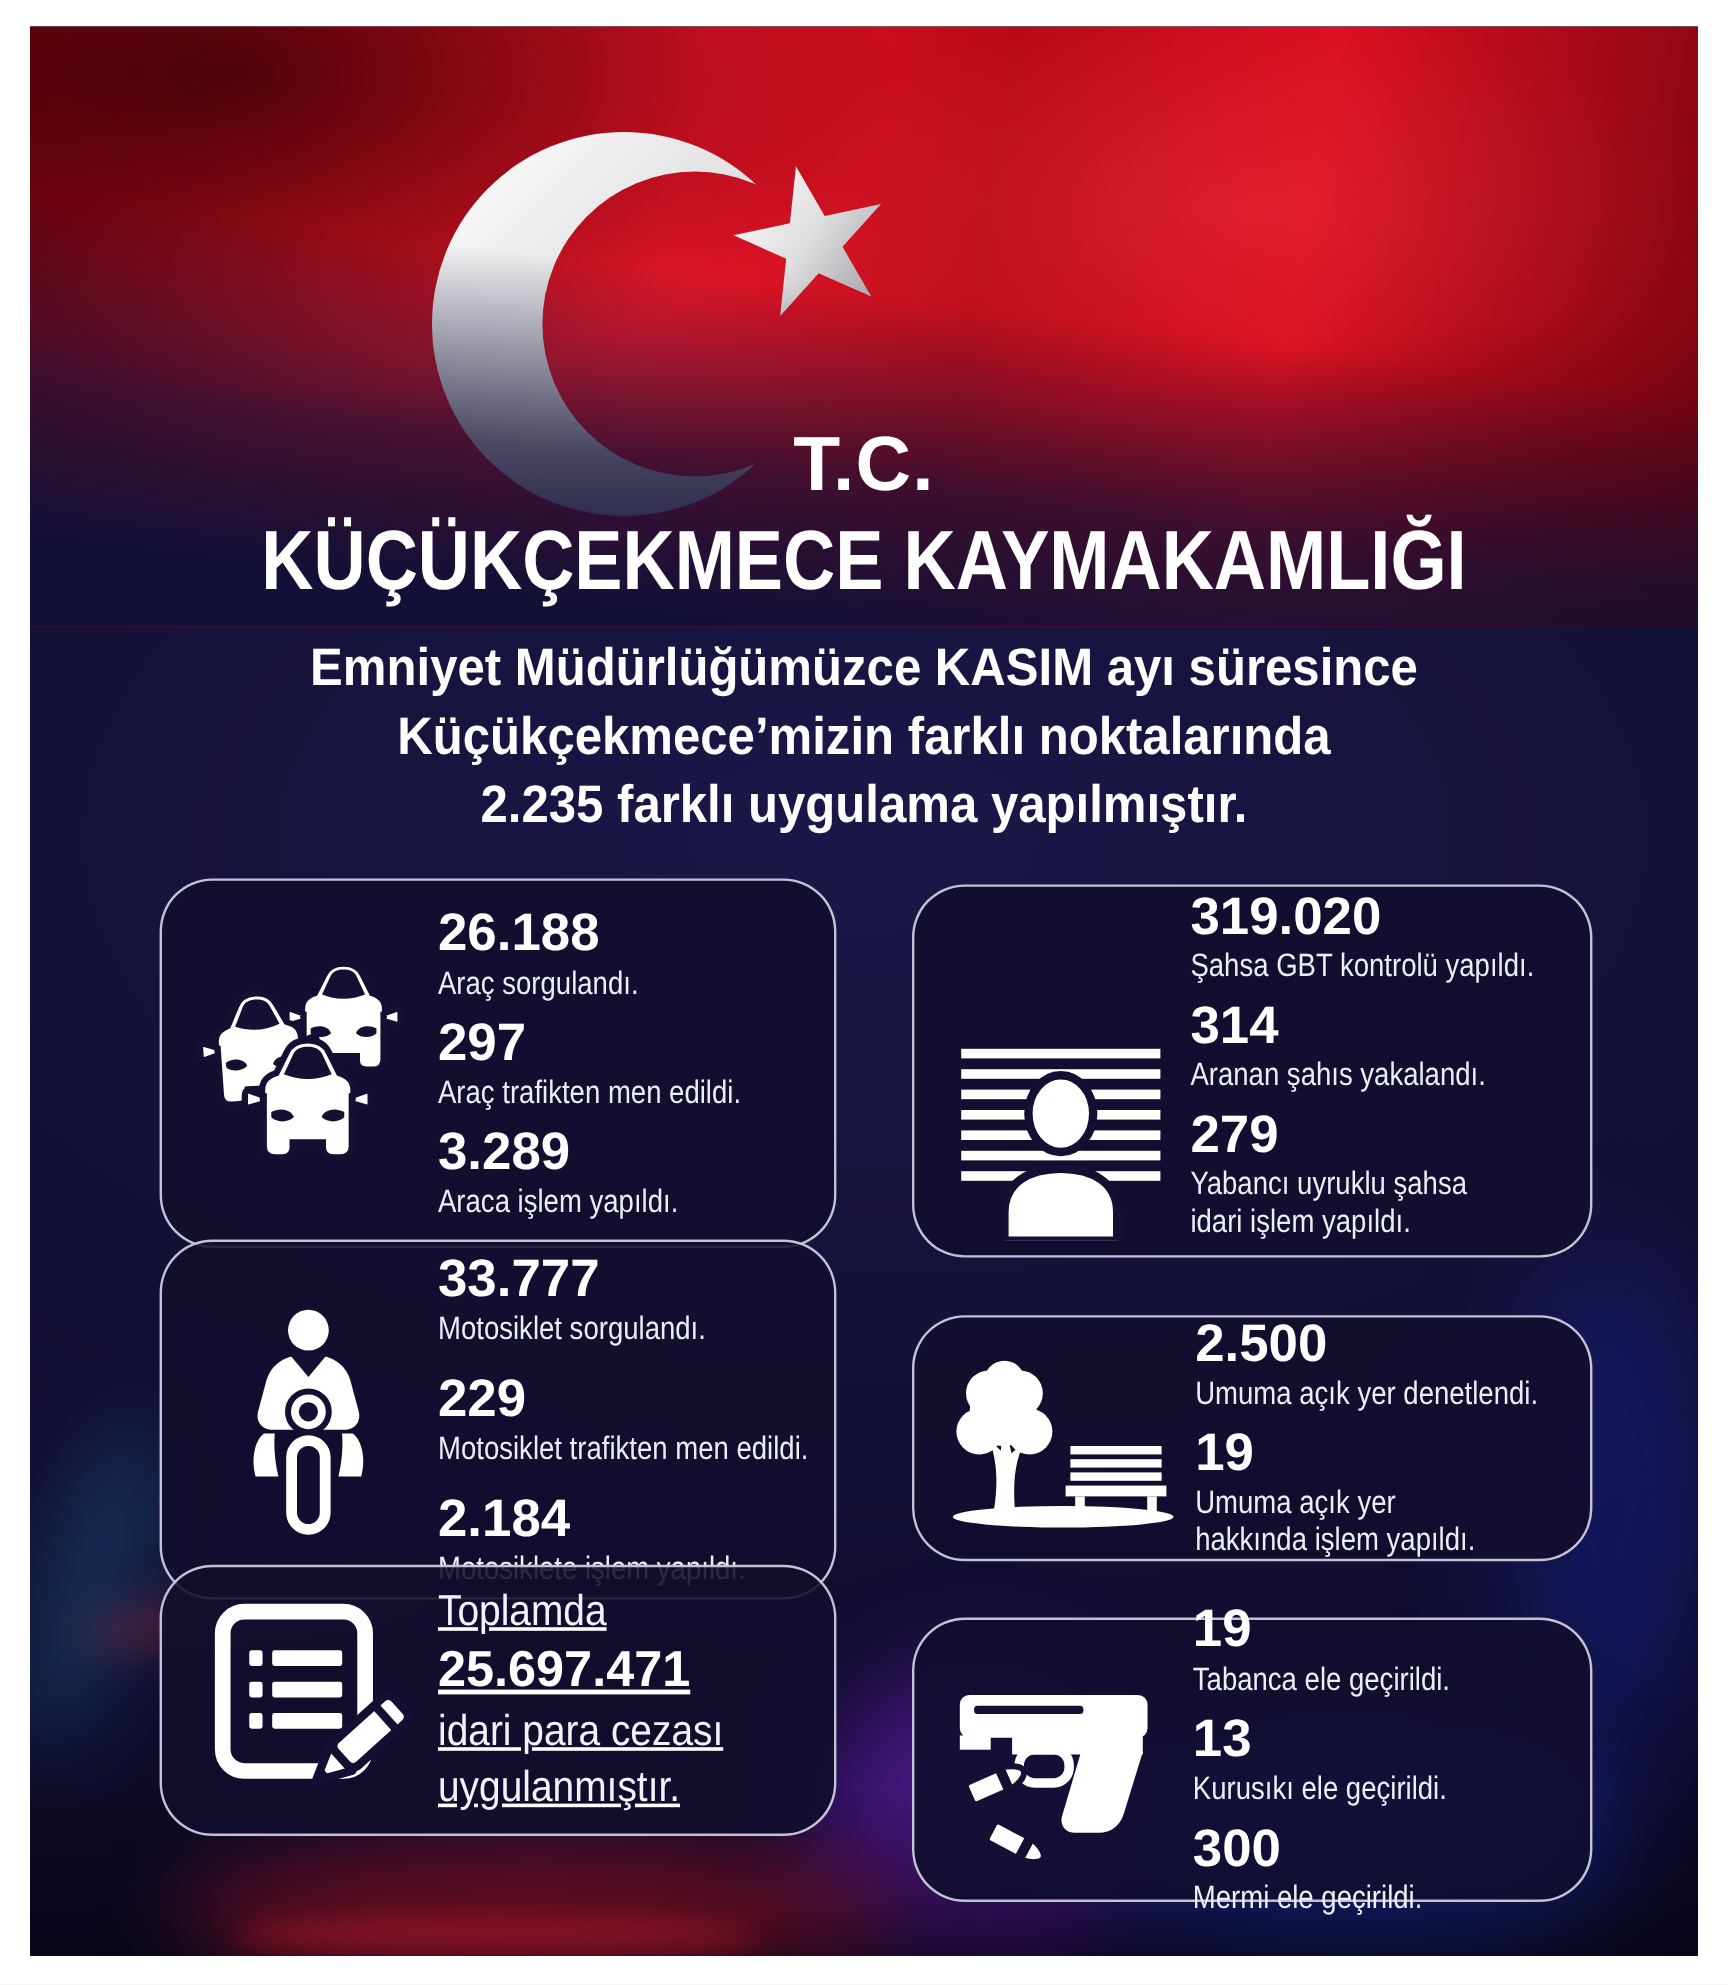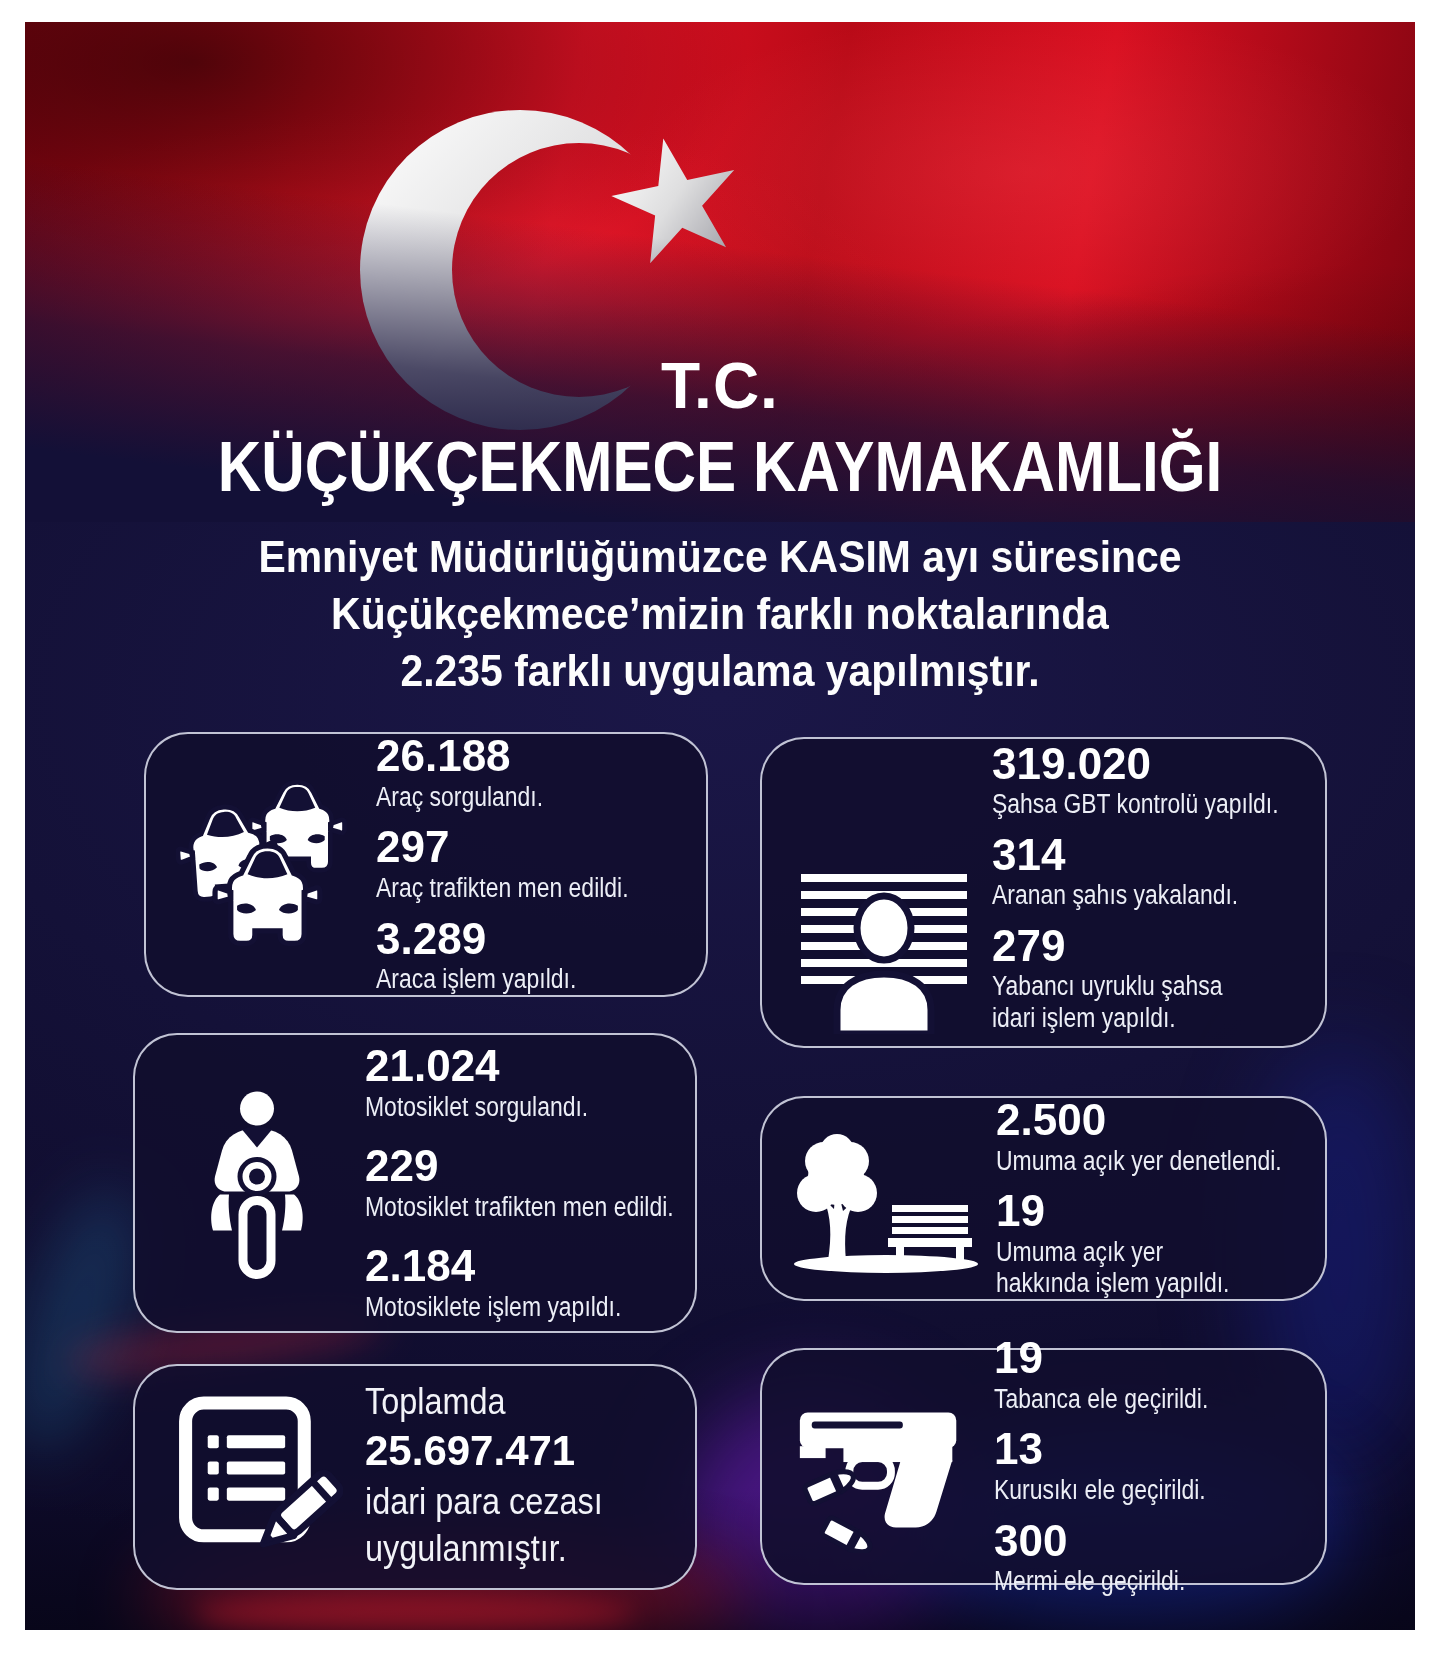--- a/index.html
+++ b/index.html
@@ -105,21 +105,21 @@
     <div class="header">
       <div class="t1">T.C.</div>
       <div class="t2">KÜÇÜKÇEKMECE KAYMAKAMLIĞI</div>
       <div class="subtitle">
         <div>Emniyet Müdürlüğümüzce KASIM ayı süresince</div>
         <div>Küçükçekmece’mizin farklı noktalarında</div>
         <div>2.235 farklı uygulama yapılmıştır.</div>
       </div>
     </div>
 
-    <div class="card" style="left:119px;top:710px;width:564px;height:265px;">
+    <div class="card" style="left:108px;top:710px;width:564px;height:308px;">
       <div class="icon-box">
         <svg width="185" height="170" viewBox="0 0 180 165">
           <g transform="translate(72,2) scale(0.92)">
             <path fill="#fff" stroke="#131034" stroke-width="5" d="M15,44 L4,40 C1,39 0,41 0,44 L0,50 C0,53 2,54 5,53 L15,50 Z M85,44 L96,40 C99,39 100,41 100,44 L100,50 C100,53 98,54 95,53 L85,50 Z M15,50 C11,34 16,29 25,26 L33,10 C36,3 42,0 50,0 C58,0 64,3 67,10 L75,26 C84,29 89,34 85,50 L85,84 C85,90 81,93 76,93 L70,93 C65,93 62,90 62,85 L62,81 L38,81 L38,85 C38,90 35,93 30,93 L24,93 C19,93 15,90 15,84 Z"></path>
             <path fill="#131034" d="M31,27 L38,12 C40,7 44,5 50,5 C56,5 60,7 62,12 L69,27 C57,32 43,32 31,27 Z"></path>
             <path fill="#131034" d="M21,57 C28,53 37,55 39,61 C34,66 24,65 21,61 Z M79,57 C72,53 63,55 61,61 C66,66 76,65 79,61 Z"></path>
           </g>
           <g transform="translate(2,26) scale(0.95) rotate(-4 50 48)">
             <path fill="#fff" stroke="#131034" stroke-width="5" d="M15,44 L4,40 C1,39 0,41 0,44 L0,50 C0,53 2,54 5,53 L15,50 Z M85,44 L96,40 C99,39 100,41 100,44 L100,50 C100,53 98,54 95,53 L85,50 Z M15,50 C11,34 16,29 25,26 L33,10 C36,3 42,0 50,0 C58,0 64,3 67,10 L75,26 C84,29 89,34 85,50 L85,84 C85,90 81,93 76,93 L70,93 C65,93 62,90 62,85 L62,81 L38,81 L38,85 C38,90 35,93 30,93 L24,93 C19,93 15,90 15,84 Z"></path>
             <path fill="#131034" d="M31,27 L38,12 C40,7 44,5 50,5 C56,5 60,7 62,12 L69,27 C57,32 43,32 31,27 Z"></path>
@@ -189,21 +189,21 @@
           <path fill="#131034" d="M60,41 L75,59 L90,41 Q75,35 60,41 Z"></path>
           <circle cx="75" cy="88" r="17" fill="#fff" stroke="#131034" stroke-width="5"></circle>
           <circle cx="75" cy="88" r="8" fill="#131034"></circle>
           <path fill="#fff" d="M38,106 C30,112 27,128 31,142 L50,142 C47,130 46,116 47,106 Z"></path>
           <path fill="#fff" d="M112,106 C120,112 123,128 119,142 L100,142 C103,130 104,116 103,106 Z"></path>
           <rect x="61" y="112" width="28" height="74" rx="14" fill="none" stroke="#fff" stroke-width="9"></rect>
         </svg>
       </div>
       <div class="stats" style="gap:20px;">
         <div class="stat">
-          <div class="num">21.024</div>
+          <div class="num">33.777</div>
           <div class="lbl">Motosiklet sorgulandı.</div>
         </div>
         <div class="stat">
           <div class="num">229</div>
           <div class="lbl">Motosiklet trafikten men edildi.</div>
         </div>
         <div class="stat">
           <div class="num">2.184</div>
           <div class="lbl">Motosiklete işlem yapıldı.</div>
         </div>
@@ -239,21 +239,21 @@
           <div class="lbl">Umuma açık yer denetlendi.</div>
         </div>
         <div class="stat">
           <div class="num">19</div>
           <div class="lbl">Umuma açık yer
 hakkında işlem yapıldı.</div>
         </div>
       </div>
     </div>
 
-    <div class="card" style="left:108px;top:1342px;width:564px;height:226px;">
+    <div class="card" style="left:108px;top:1282px;width:564px;height:226px;text-decoration:underline;">
       <div class="icon-box">
         <svg width="172" height="176" viewBox="0 0 170 175">
           <rect x="14" y="14" width="118" height="132" rx="18" fill="none" stroke="#fff" stroke-width="13"></rect>
           <g fill="#fff">
             <rect x="36" y="46" width="11" height="13" rx="2"></rect>
               <rect x="55" y="46" width="58" height="13" rx="2"></rect>
             <rect x="36" y="72" width="11" height="13" rx="2"></rect>
               <rect x="55" y="72" width="58" height="13" rx="2"></rect>
             <rect x="36" y="98" width="11" height="13" rx="2"></rect>
               <rect x="55" y="98" width="58" height="13" rx="2"></rect>

